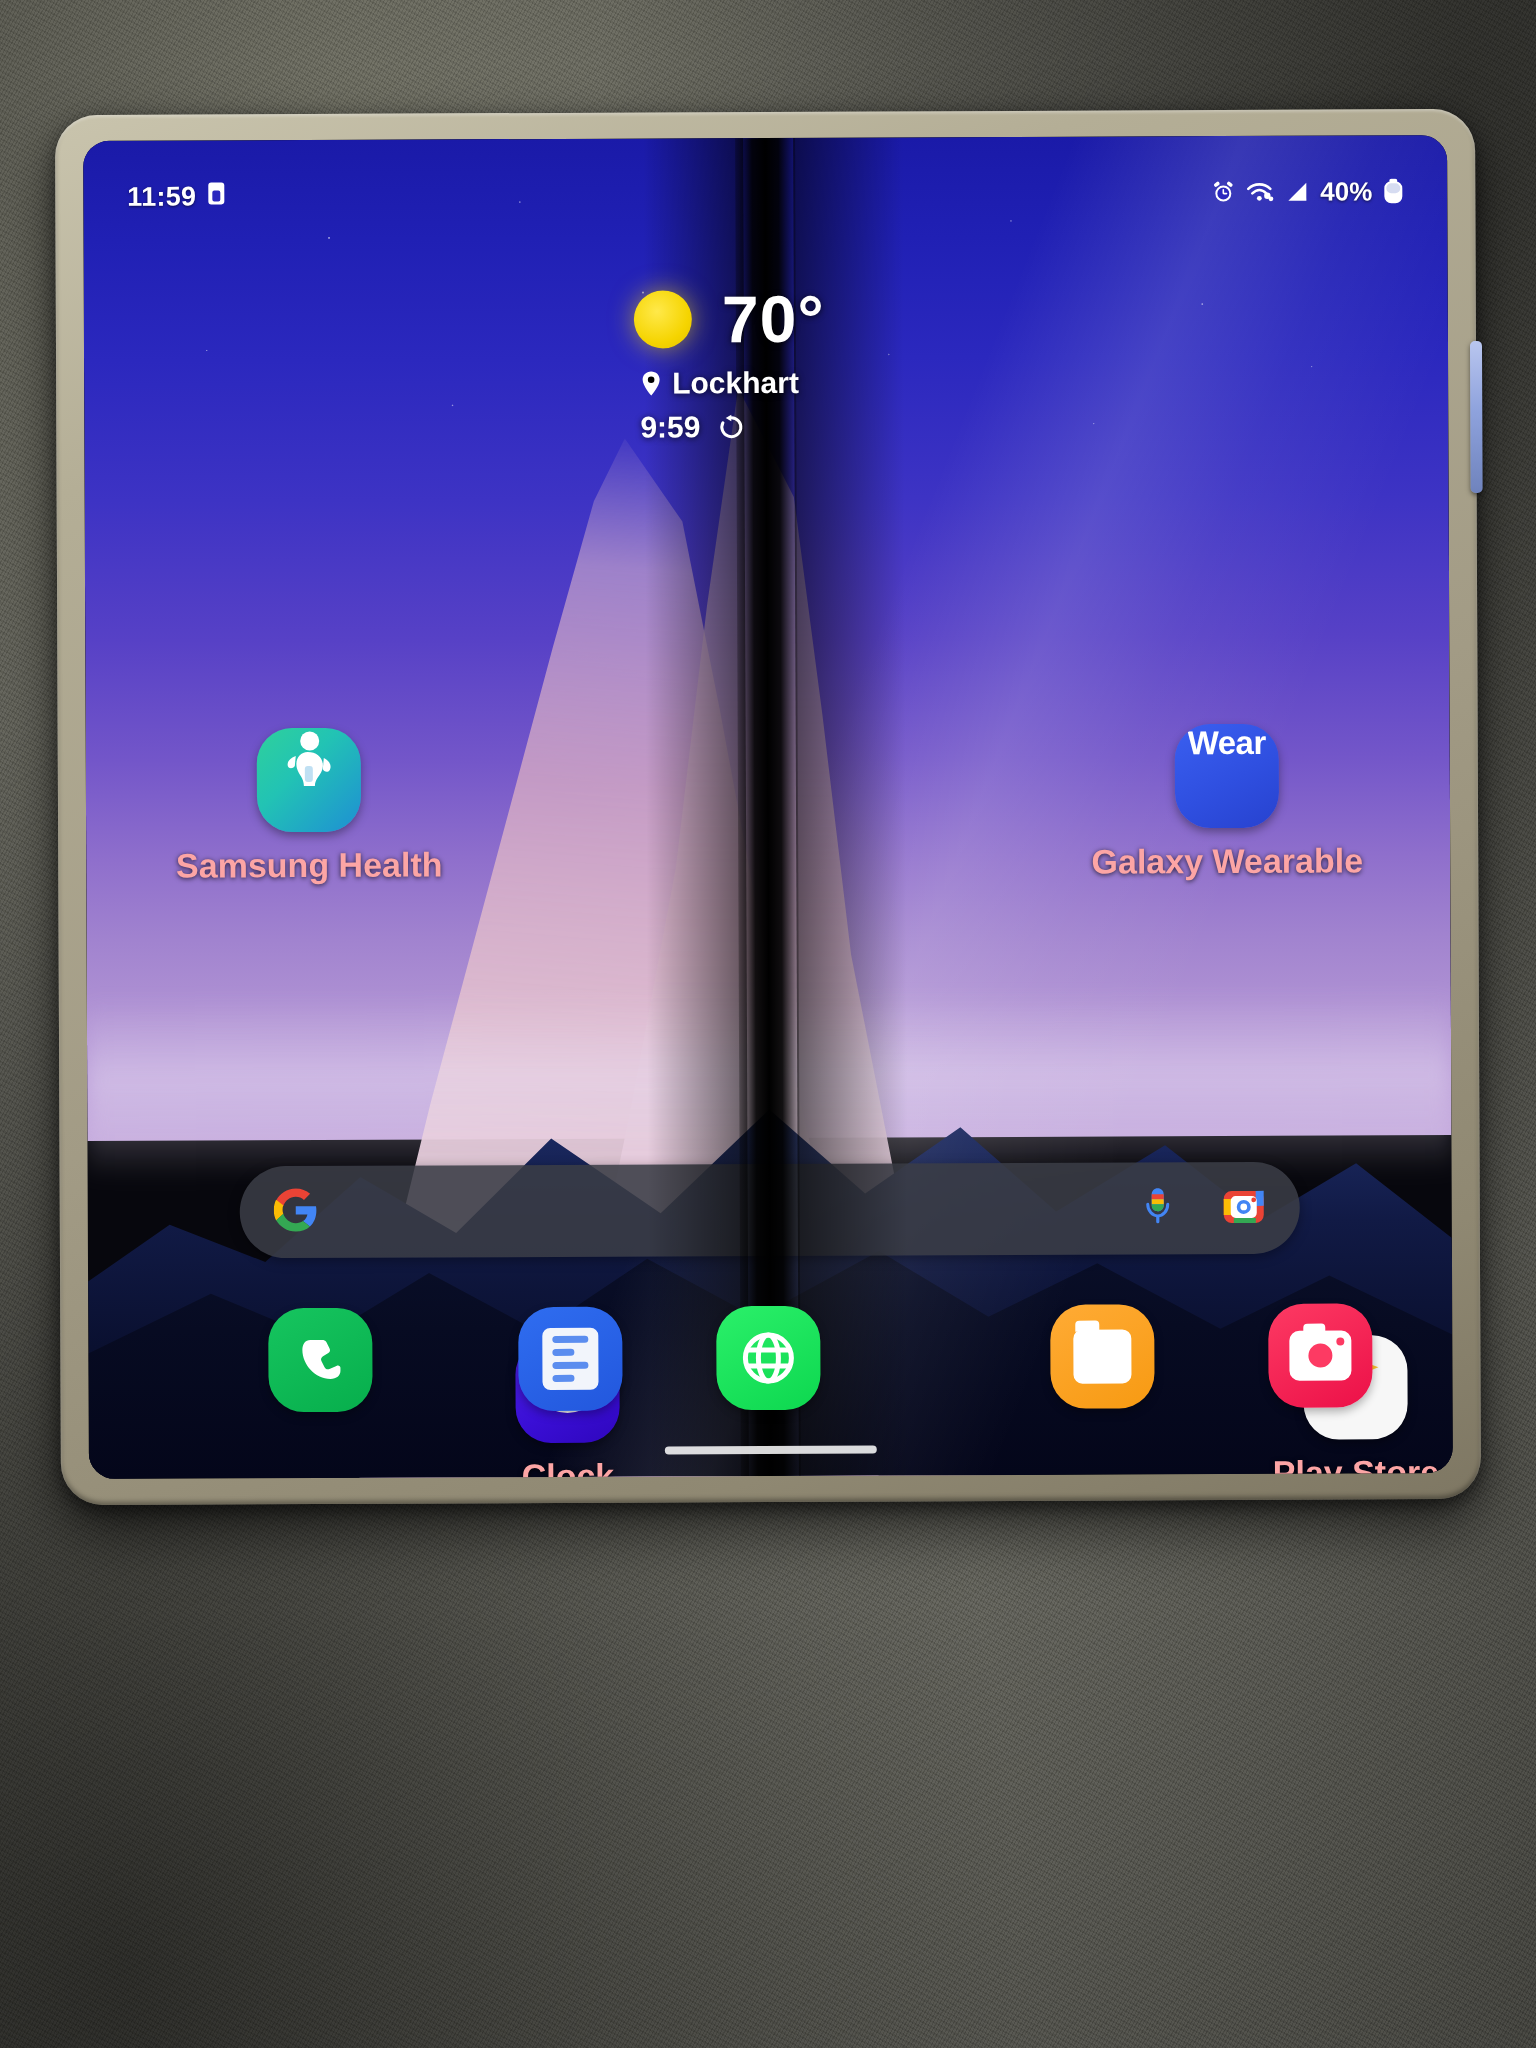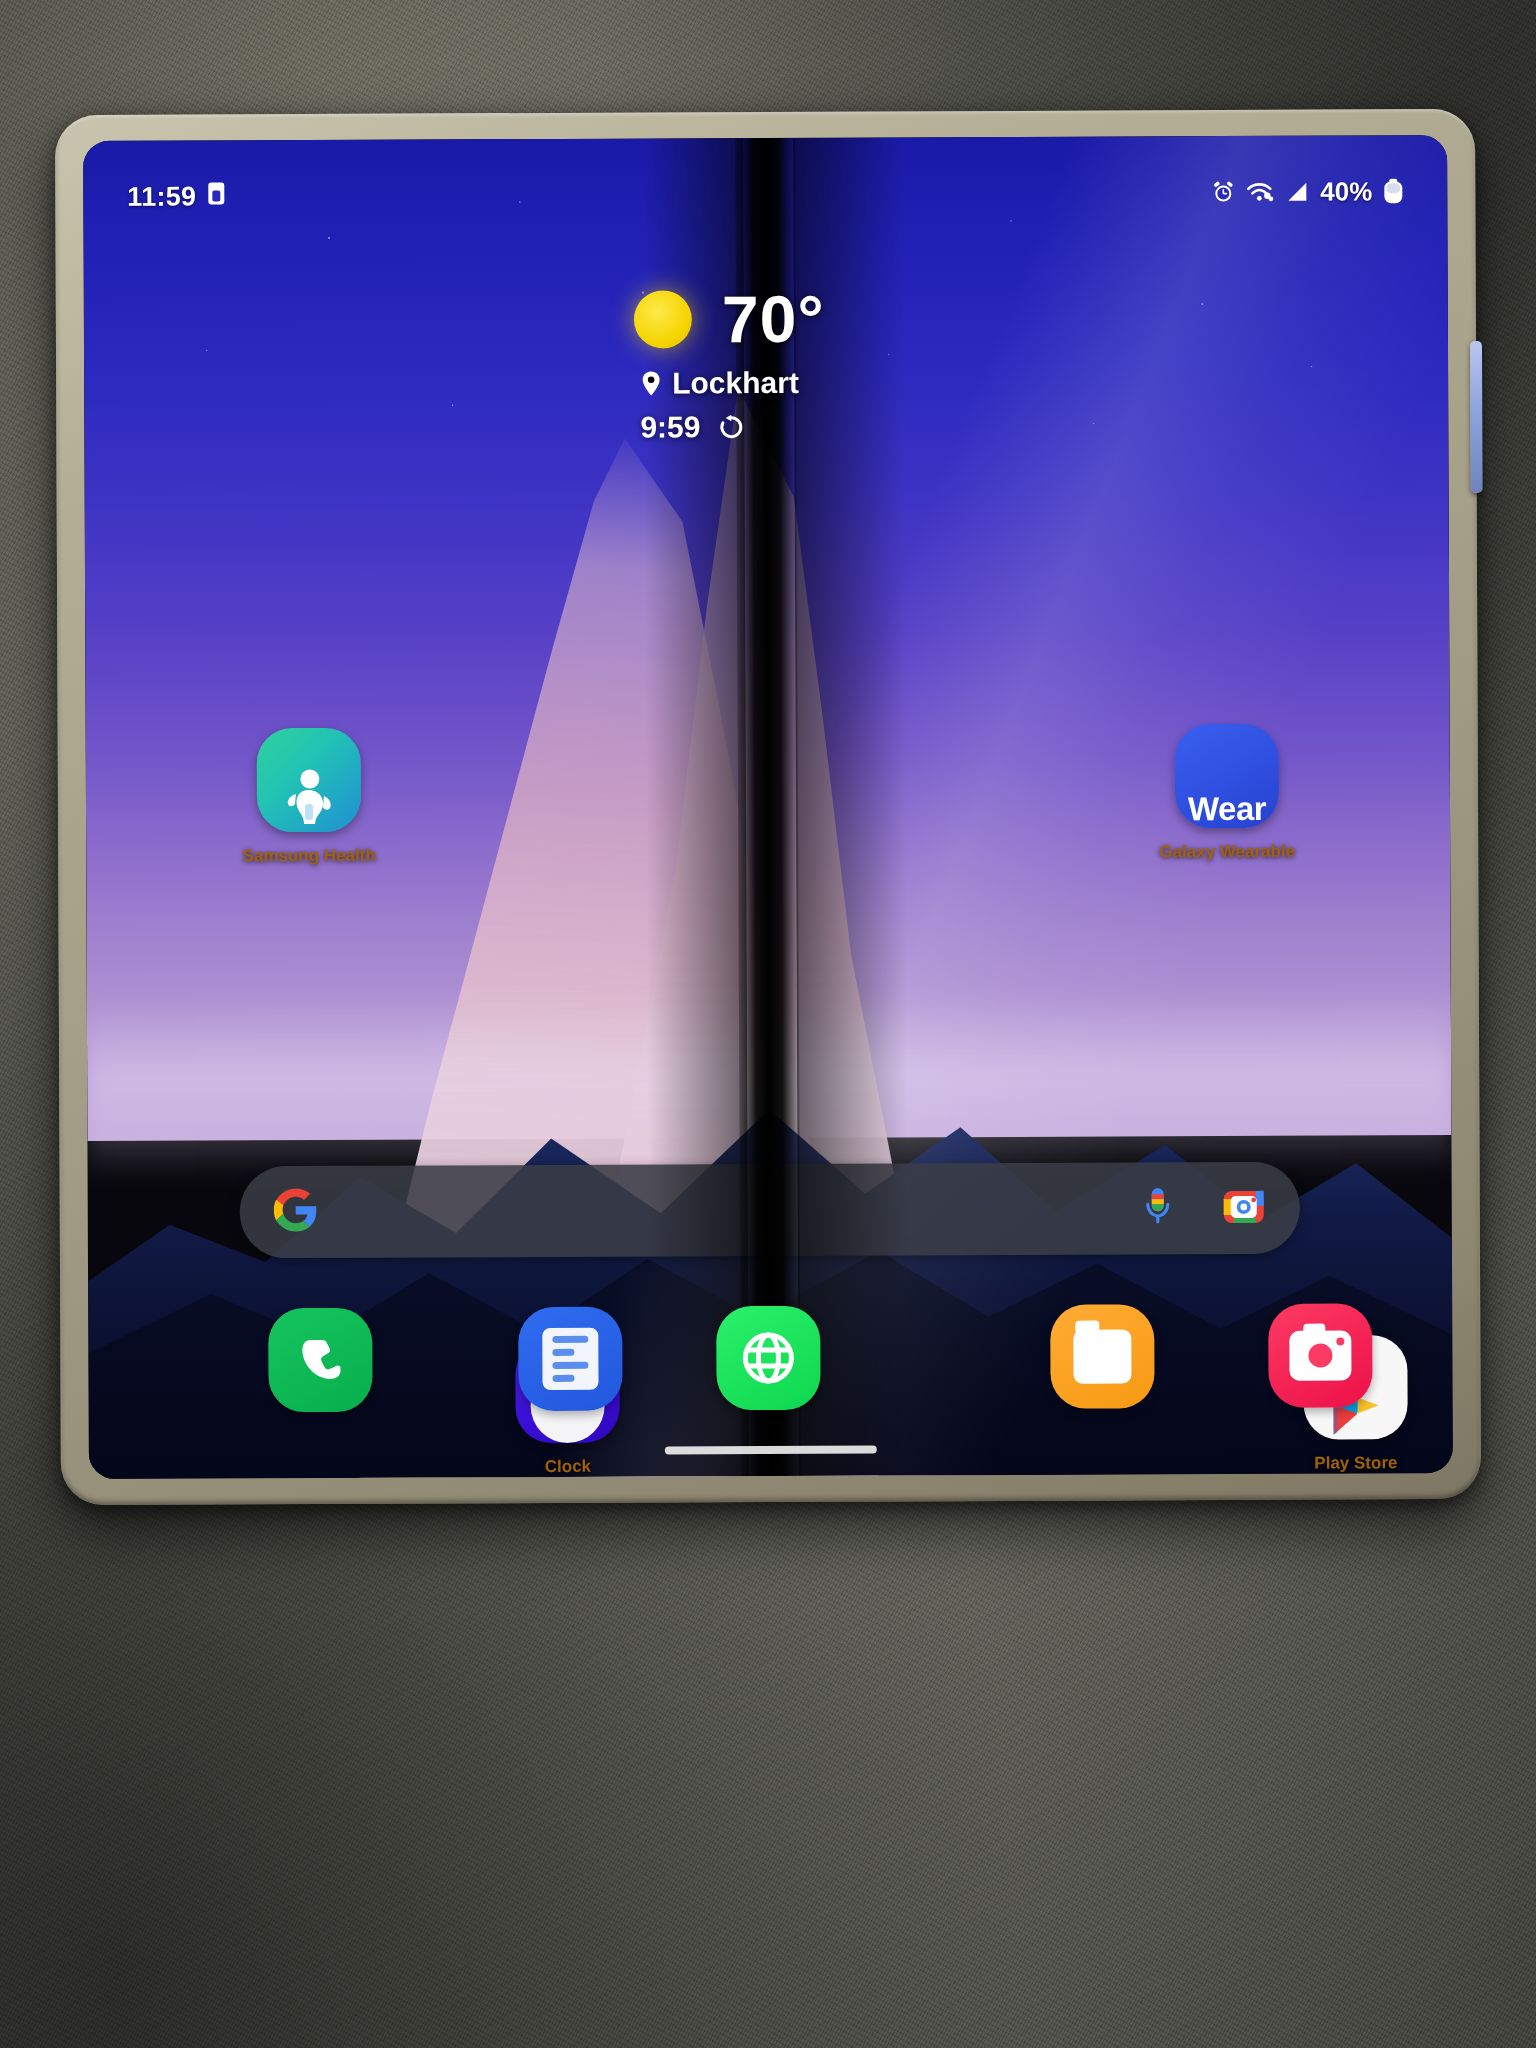--- a/index.html
+++ b/index.html
@@ -166,28 +166,28 @@
   .w-bot { display:flex; align-items:center; gap: 18px; padding-left: 86px; margin-top: 10px; font-size: 30px; font-weight: 700; }
   #pin-icon svg, #refresh-icon svg { display:block; }
 
   
   #home-layer { position:absolute; inset:0; z-index: 7; }
   .app {
     position:absolute; width: 190px;
     display:flex; flex-direction:column; align-items:center; gap: 14px;
   }
   .app-label {
-    font-size: 17px; font-weight: 700; color:#a16207;
+    font-size: 34px; font-weight: 700; color:#fca5a5;
     text-shadow: 0 1px 5px rgba(0,0,0,.75);
     white-space: nowrap;
     text-align: right;
   }
   .icon-sq {
     width: 104px; height: 104px; border-radius: 30px;
-    display:flex; align-items:flex-end; justify-content:center;
+    display:flex; align-items:flex-start; justify-content:center;
     box-shadow: 0 4px 10px rgba(0,0,0,.35);
     position:relative; overflow:hidden;
   }
   
   .squircle { border-radius: 34% / 34%; }
 
   #app-samsung-health .icon-sq { background: linear-gradient(135deg,#2fd19b 0%,#22c3b4 40%,#1e8fd4 100%); }
   #app-galaxy-wearable .icon-sq { background: linear-gradient(150deg,#3a5ff0 0%,#2f4fe0 55%,#2742cf 100%); }
   #app-galaxy-wearable .wear-text { color:#fff; font-size: 33px; font-weight: 700; letter-spacing:-0.5px; }
   #app-calendar .icon-sq { background: linear-gradient(150deg,#23808d 0%,#15707e 55%,#0f6370 100%); }

